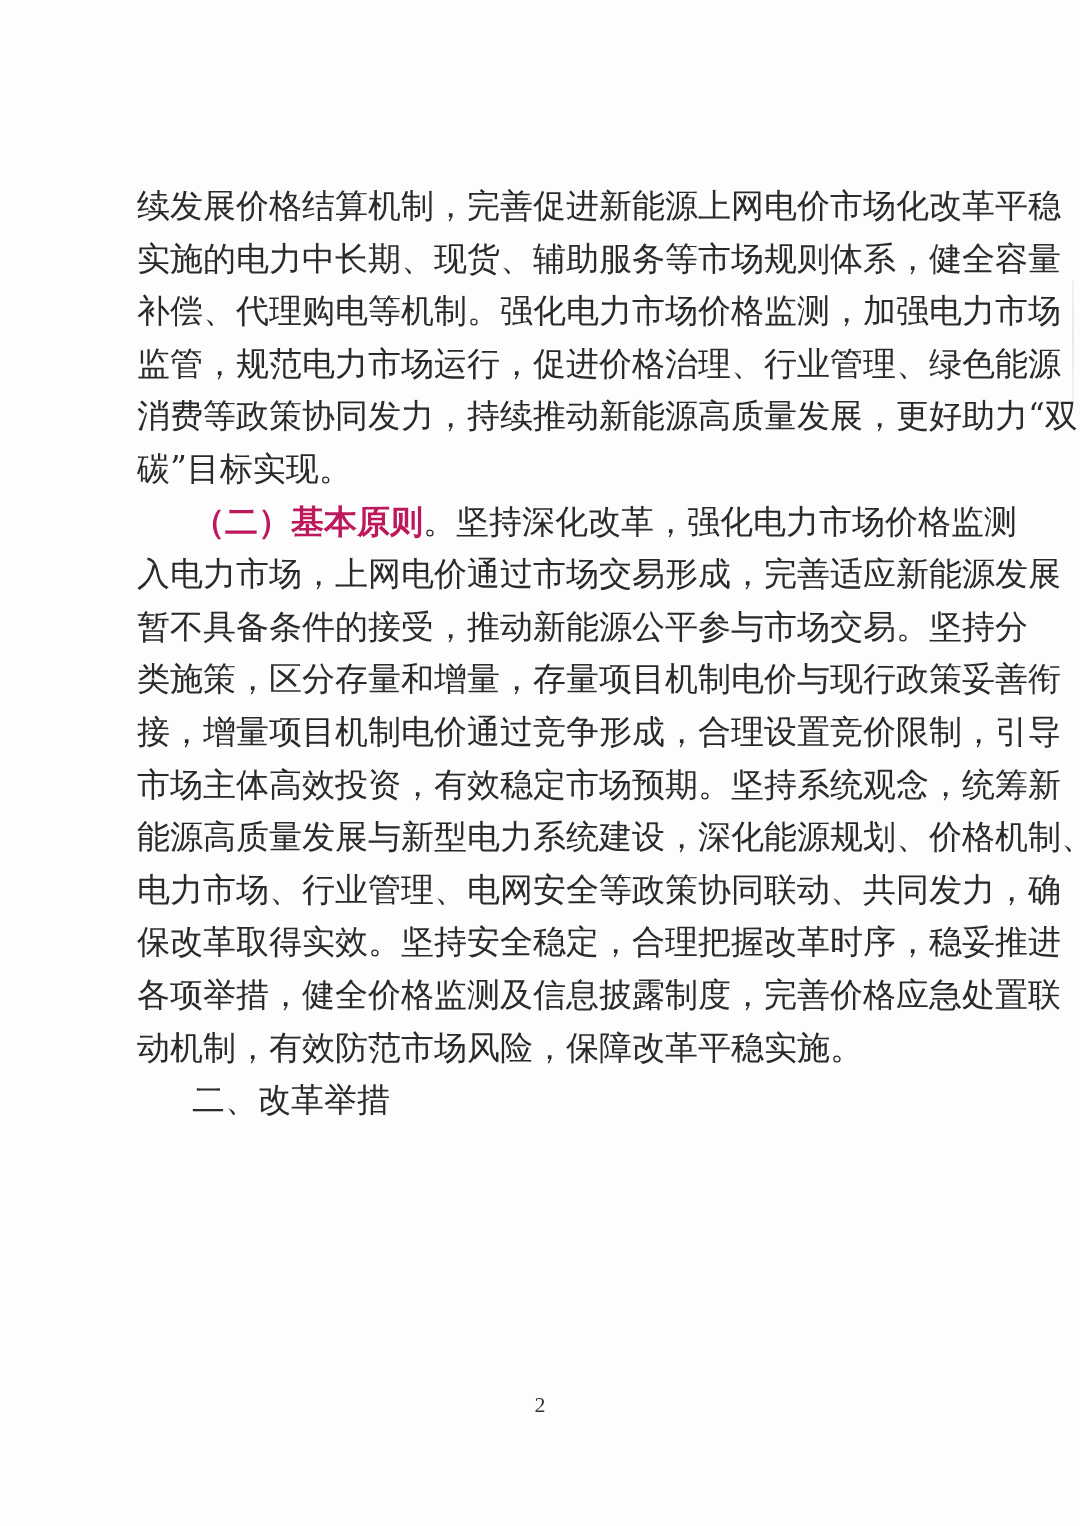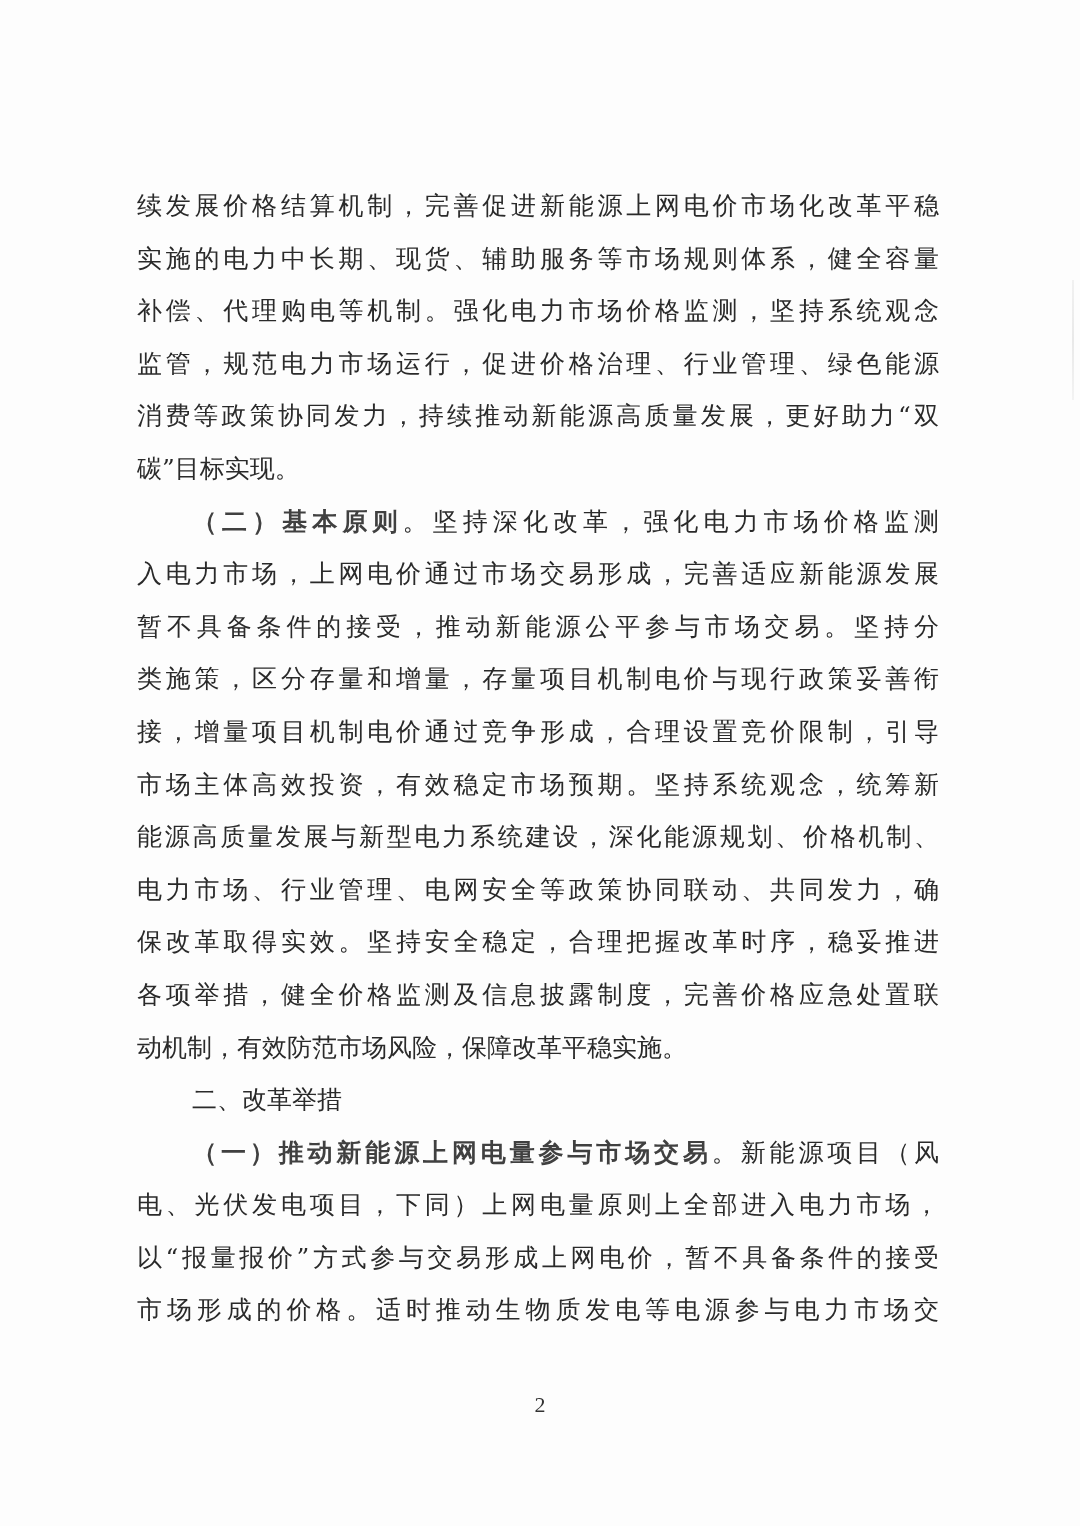--- a/index.html
+++ b/index.html
@@ -33,36 +33,36 @@
     .body-text {
       position: absolute;
       left: 137px;
       top: 180px;
       width: 802px;
     }
     .line {
       display: block;
       height: 52.6px;
       line-height: 52.6px;
-      font-size: 25px;
+      font-size: 33px;
       white-space: nowrap;
       text-align: justify;
       text-align-last: justify;
       letter-spacing: 0;
     }
     .line.last {
       text-align-last: left;
     }
     .indent {
       padding-left: 55px;
     }
     .bold {
       font-weight: bold;
       font-family: "DejaVu Sans", "Liberation Sans", sans-serif;
-      color: #404040;
+      color: #be185d;
     }
     .heading {
       font-family: Liberation Serif, serif;
     }
     .page-number {
       position: absolute;
       left: 0;
       width: 1080px;
       top: 1392px;
       text-align: center;
@@ -75,21 +75,21 @@
 <body>
 
 <div class="page">
   <div class="edge-shadow"></div>
 
   <div class="body-text">
 
     <div>
       <span class="line">续发展价格结算机制，完善促进新能源上网电价市场化改革平稳</span>
       <span class="line">实施的电力中长期、现货、辅助服务等市场规则体系，健全容量</span>
-      <span class="line">补偿、代理购电等机制。强化电力市场价格监测，坚持系统观念</span>
+      <span class="line">补偿、代理购电等机制。强化电力市场价格监测，加强电力市场</span>
       <span class="line">监管，规范电力市场运行，促进价格治理、行业管理、绿色能源</span>
       <span class="line">消费等政策协同发力，持续推动新能源高质量发展，更好助力“双</span>
       <span class="line last">碳”目标实现。</span>
     </div>
 
     <div>
       <span class="line indent"><span class="bold">（二）基本原则</span><span>。坚持深化改革，强化电力市场价格监测</span></span>
       <span class="line">入电力市场，上网电价通过市场交易形成，完善适应新能源发展</span>
       <span class="line">暂不具备条件的接受，推动新能源公平参与市场交易。坚持分</span>
       <span class="line">类施策，区分存量和增量，存量项目机制电价与现行政策妥善衔</span>
@@ -99,23 +99,17 @@
       <span class="line">电力市场、行业管理、电网安全等政策协同联动、共同发力，确</span>
       <span class="line">保改革取得实效。坚持安全稳定，合理把握改革时序，稳妥推进</span>
       <span class="line">各项举措，健全价格监测及信息披露制度，完善价格应急处置联</span>
       <span class="line last">动机制，有效防范市场风险，保障改革平稳实施。</span>
     </div>
 
     <div>
       <span class="line last indent heading">二、改革举措</span>
     </div>
 
-    <div>
-      <span class="line indent"><span class="bold">（一）推动新能源上网电量参与市场交易</span><span>。新能源项目（风</span></span>
-      <span class="line">电、光伏发电项目，下同）上网电量原则上全部进入电力市场，</span>
-      <span class="line">以“报量报价”方式参与交易形成上网电价，暂不具备条件的接受</span>
-      <span class="line">市场形成的价格。适时推动生物质发电等电源参与电力市场交</span>
-    </div>
 
   </div>
 
   <div class="page-number">2</div>
 </div>
 
 </body></html>

